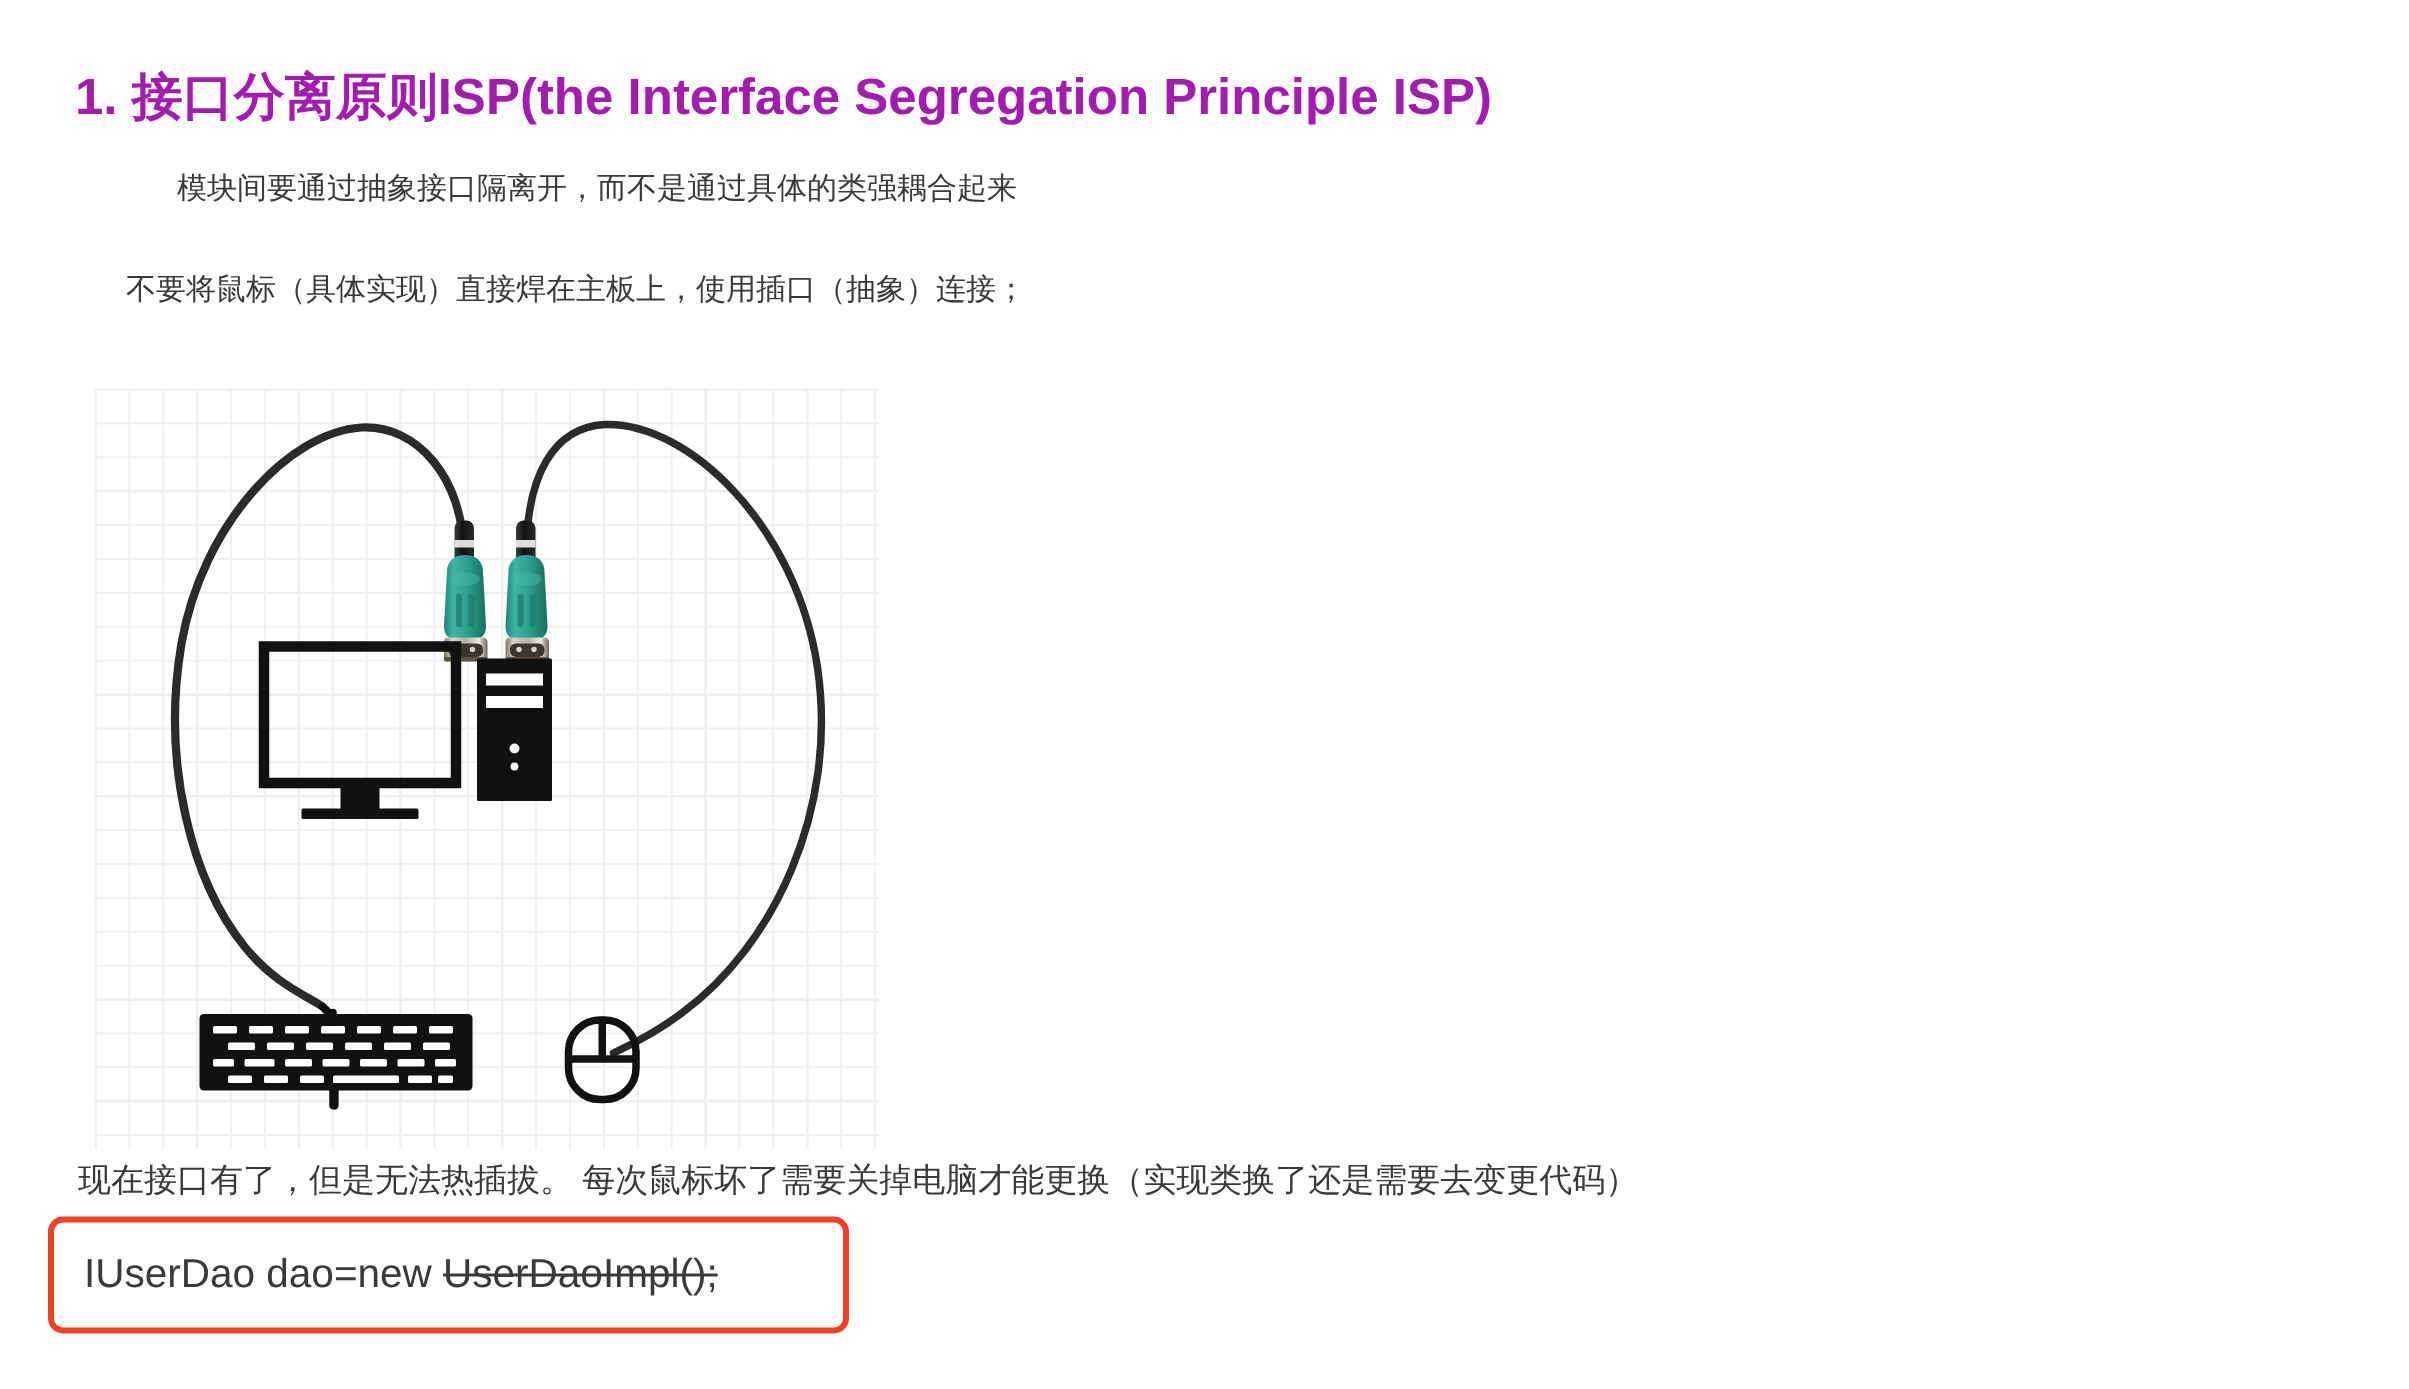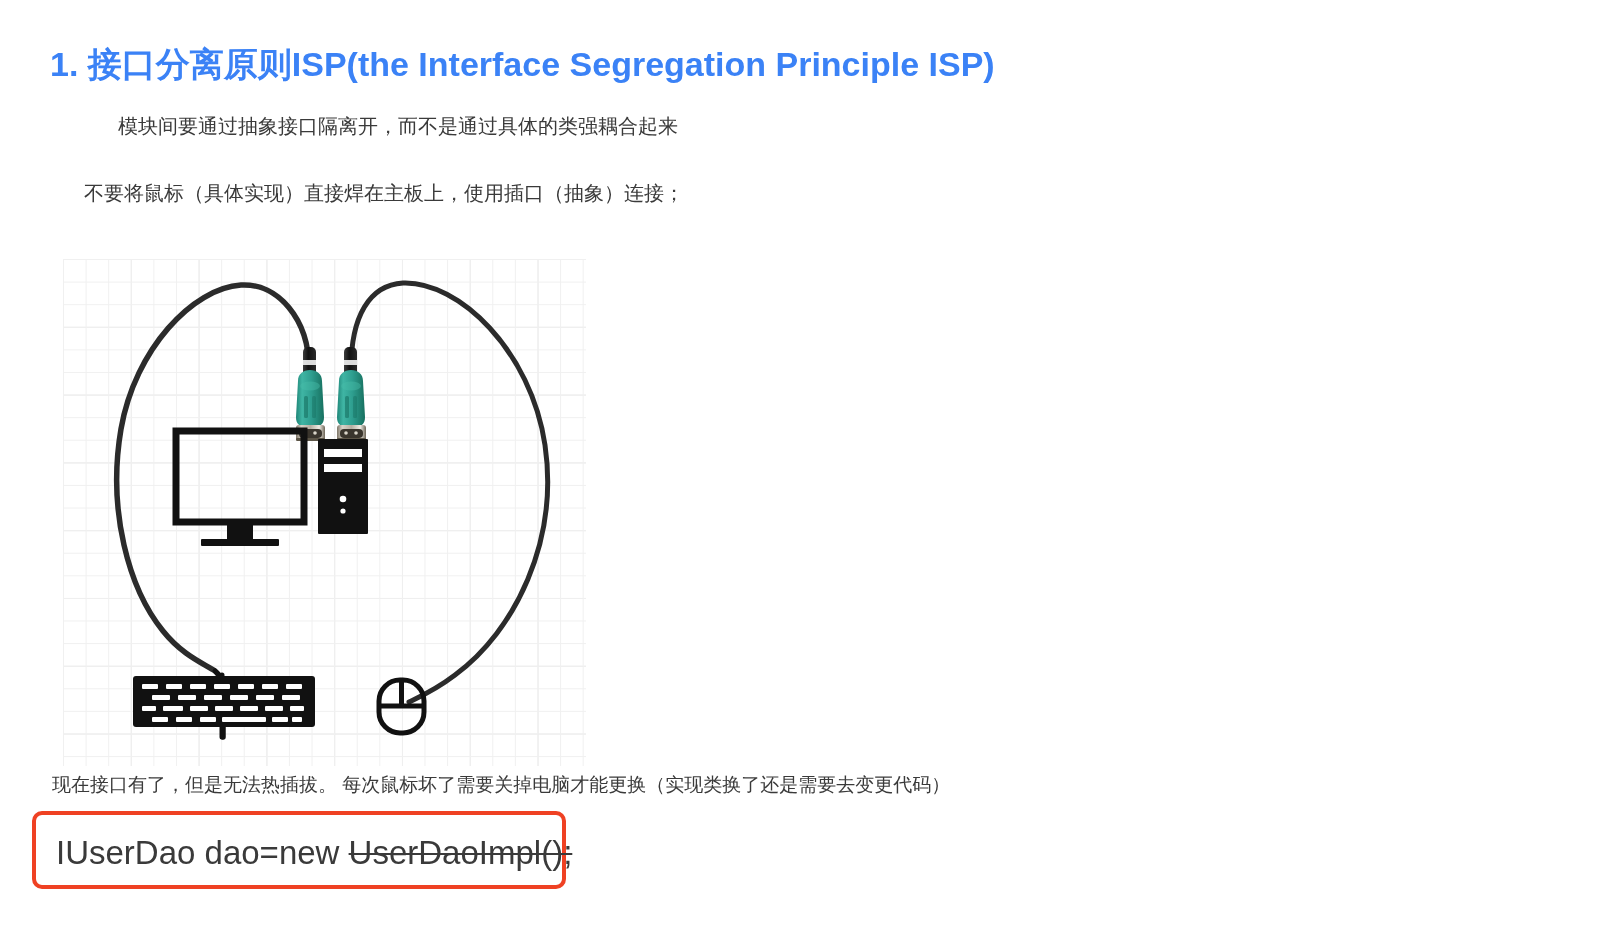--- a/index.html
+++ b/index.html
@@ -16,21 +16,21 @@
     color: #333333;
   }
 
   
   .page-title {
     position: absolute;
     left: 50px;
     top: 42px;
     font-size: 34px;
     font-weight: bold;
-    color: #3b82f6;
+    color: #a21caf;
     letter-spacing: 0px;
     white-space: nowrap;
   }
 
   
   .intro-line {
     position: absolute;
     font-size: 20px;
     color: #3a3a3a;
     white-space: nowrap;
@@ -66,40 +66,40 @@
   .figure-svg {
     position: absolute;
     inset: 0;
   }
 
   
   .caption {
     position: absolute;
     left: 52px;
     top: 772px;
-    font-size: 19px;
+    font-size: 22px;
     color: #3a3a3a;
     white-space: nowrap;
   }
   .code-box {
     position: absolute;
     left: 32px;
     top: 811px;
     width: 534px;
     height: 78px;
     border: 4px solid #ef4123;
     border-radius: 10px;
     box-sizing: border-box;
     background: transparent;
   }
   .code-text {
     position: absolute;
     left: 20px;
     top: 19px;
-    font-size: 33px;
+    font-size: 27px;
     color: #3a3a3a;
     white-space: nowrap;
   }
   .code-struck {
     text-decoration: line-through;
     text-decoration-thickness: 2px;
   }
 </style>
 </head>
 <body>

